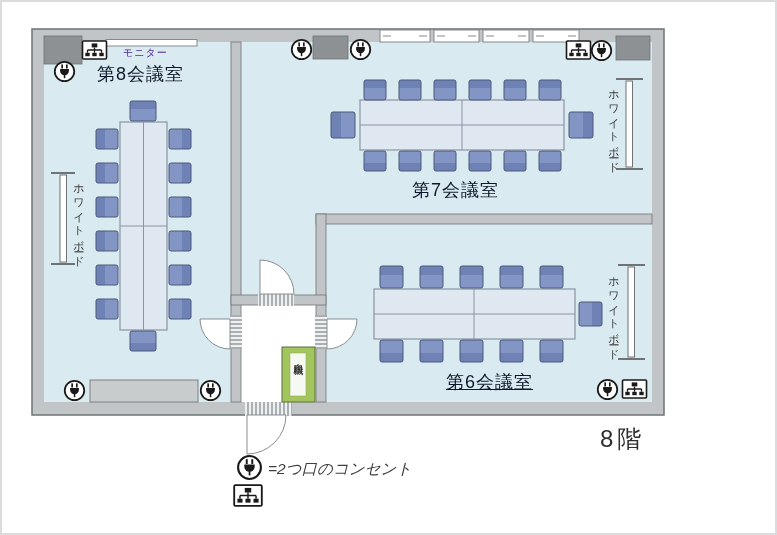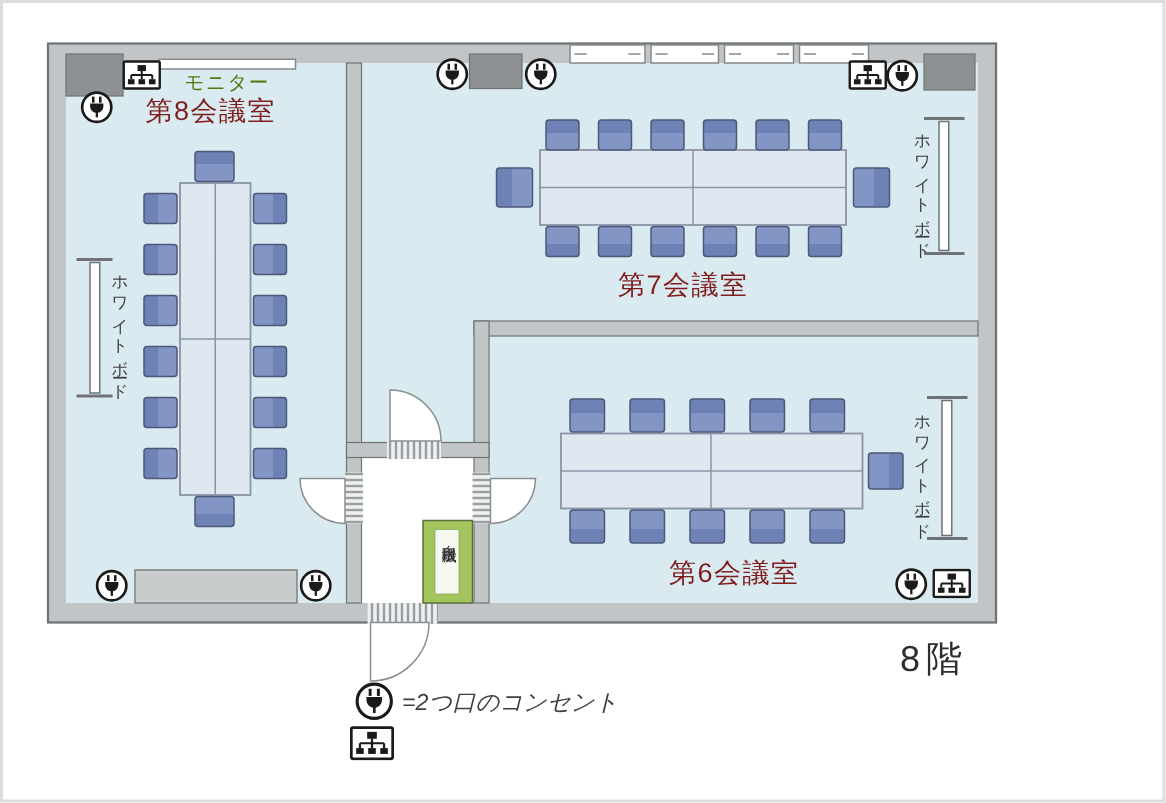--- a/index.html
+++ b/index.html
@@ -2,23 +2,23 @@
 <html><head>
 <meta charset="utf-8">
 <style>
   html,body{margin:0;padding:0;background:#fff;}
   #stage{
     position:relative;width:777px;height:535px;background:#ffffff;
     box-sizing:border-box;border:2px solid #dadcdd;overflow:hidden;
     font-family:"Liberation Sans","DejaVu Sans",sans-serif;
   }
   #plan-svg{position:absolute;left:0;top:0;}
-  .txt{position:absolute;color:#7f1d1d;white-space:nowrap;}
+  .txt{position:absolute;color:#0f172a;white-space:nowrap;}
   .room-label{font-size:18px;letter-spacing:1px;}
-  .small-label{font-size:13px;color:#4d7c0f;letter-spacing:1px;}
+  .small-label{font-size:10px;color:#4c1d95;letter-spacing:1px;}
   .vtext{
     writing-mode:vertical-rl;text-orientation:mixed;
     font-size:11px;letter-spacing:1.5px;color:#3c3c3c;
   }
   .vending-txt{
     writing-mode:vertical-rl;text-orientation:mixed;
     font-size:10px;letter-spacing:1px;color:#2d2d2d;
   }
   .floor-label{font-size:24px;letter-spacing:4px;color:#2e2e2e;}
   .legend-txt{font-size:15.5px;line-height:25px;color:#3f3f3f;font-style:italic;}
@@ -208,21 +208,21 @@
   <use href="#sym-lan" x="79" y="38" width="27" height="20"></use>
   <use href="#sym-lan" x="563" y="38" width="27" height="20"></use>
   <use href="#sym-lan" x="619" y="377" width="27" height="20"></use>
 
   <use href="#sym-outlet" x="234" y="452" width="27" height="27"></use>
   <use href="#sym-lan" x="231" y="482" width="30" height="23"></use>
 </svg>
 
 <div class="txt room-label" style="left:95px;top:60px;">第8会議室</div>
 <div class="txt room-label" style="left:410px;top:176px;">第7会議室</div>
-<div class="txt room-label" style="left:444px;top:368px;">第6会議室</div>
+<div class="txt room-label" style="left:444px;top:368px;text-decoration:underline;">第6会議室</div>
 
 <div class="txt small-label" style="left:121px;top:44px;">モニター</div>
 
 <div class="vtext" style="position:absolute;left:69px;top:174px;height:90px;">ホワイトボード</div>
 <div class="vtext" style="position:absolute;left:604px;top:80px;height:88px;">ホワイトボード</div>
 <div class="vtext" style="position:absolute;left:604px;top:267px;height:90px;">ホワイトボード</div>
 
 <div class="vending-txt" style="position:absolute;left:289px;top:353px;height:40px;">自販機</div>
 
 <div class="txt floor-label" style="left:598px;top:421px;width:72px;">8階</div>

